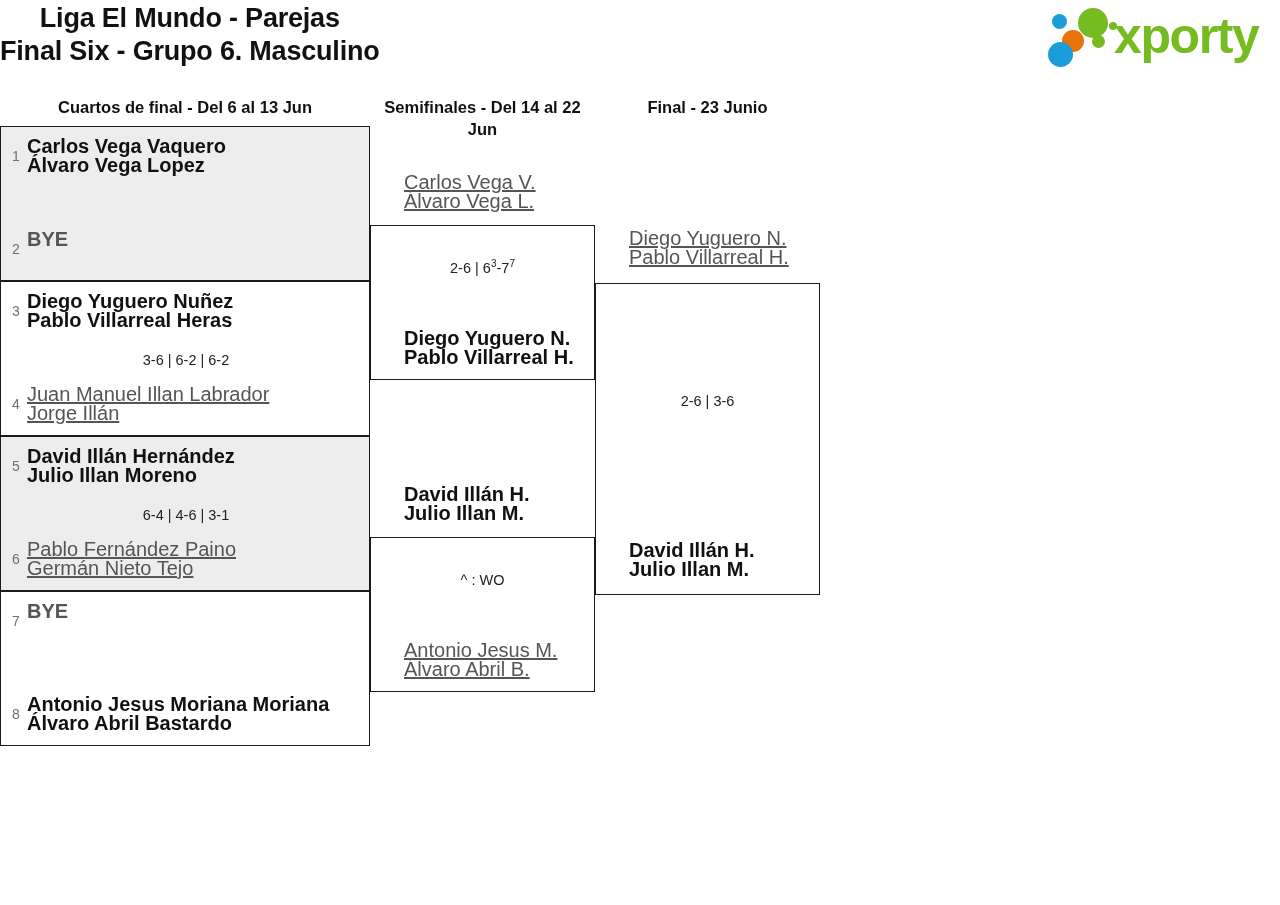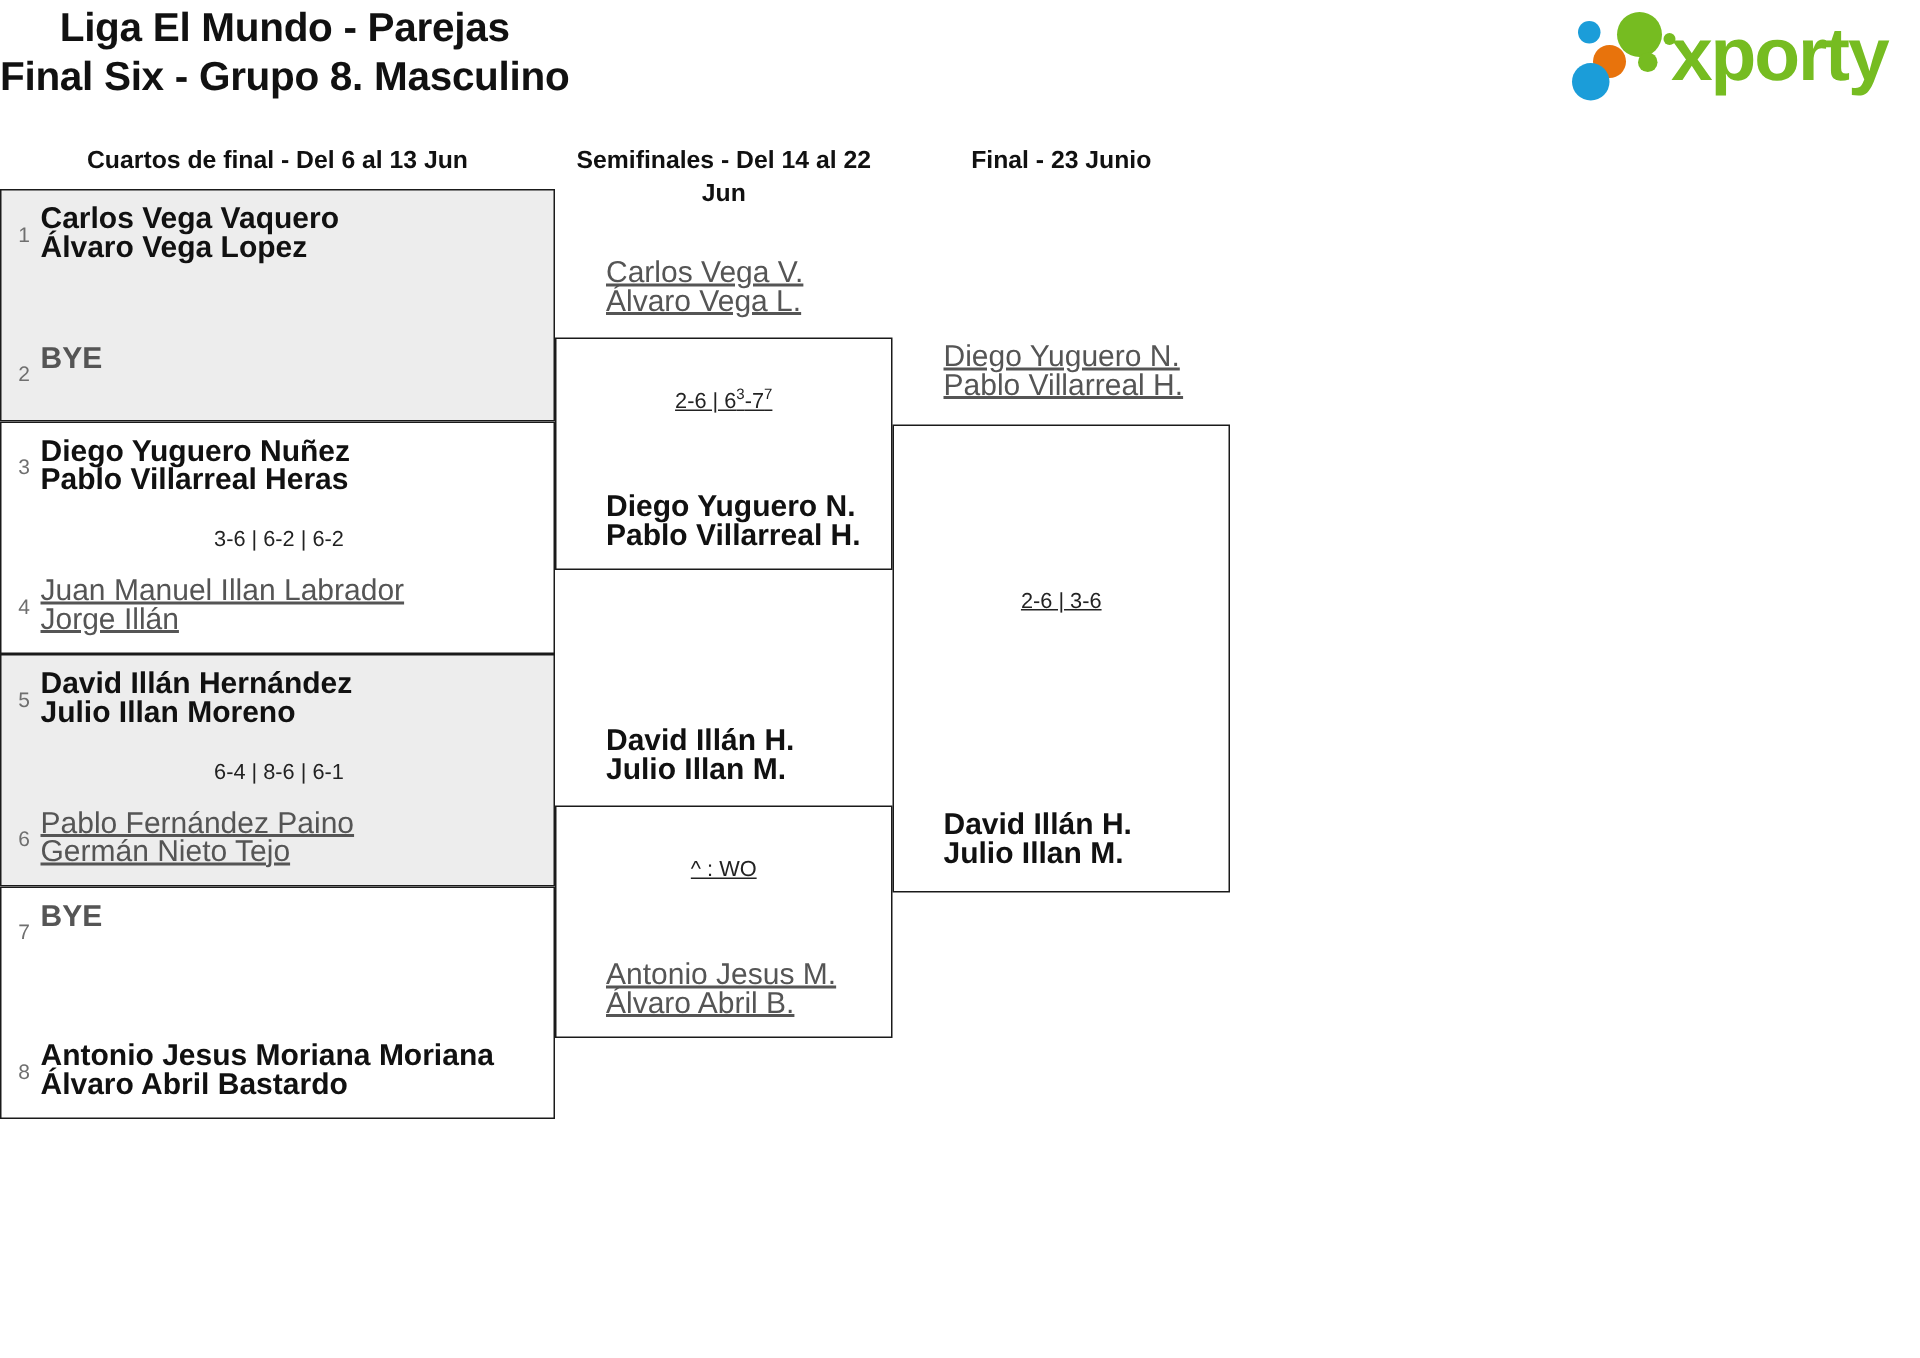--- a/index.html
+++ b/index.html
@@ -102,31 +102,30 @@
     border-top: 1px solid #1a1a1a;
     border-left: 1px solid #1a1a1a;
     border-right: 1px solid #1a1a1a;
     border-bottom: 1px solid #1a1a1a;
     background: transparent;
   }
   .conn-score {
     position: absolute; text-align: center;
     font-size: 14.5px; line-height: 18px; color: #222222;
     white-space: nowrap;
-    text-decoration: underline;
   }
   .conn-score sup { font-size: 10px; vertical-align: super; line-height: 0; }
 </style>
 </head>
 <body>
 
 <div id="header">
   <div id="title-block">
     <span id="title-line1">Liga El Mundo - Parejas</span>
-    <span id="title-line2">Final Six - Grupo 8. Masculino</span>
+    <span id="title-line2">Final Six - Grupo 6. Masculino</span>
   </div>
 
   <div id="logo">
     <div id="logo-dots">
         <span class="dot" style="left: 4px; top: 6px; width: 15px; height: 15px; background: rgb(27, 157, 217);"></span>
         <span class="dot" style="left: 30px; top: 0px; width: 30px; height: 30px; background: rgb(118, 188, 33);"></span>
         <span class="dot" style="left: 14px; top: 22px; width: 22px; height: 22px; background: rgb(232, 115, 12);"></span>
         <span class="dot" style="left: 44px; top: 27px; width: 13px; height: 13px; background: rgb(118, 188, 33);"></span>
         <span class="dot" style="left: 0px; top: 34px; width: 25px; height: 25px; background: rgb(27, 157, 217);"></span>
         <span class="dot" style="left: 61px; top: 14px; width: 8px; height: 8px; background: rgb(118, 188, 33);"></span>
@@ -192,21 +191,21 @@
       </div>
       <div class="r1-slot bottom">
         <div class="seed">6</div>
         <div class="team loser">
           <div class="names">
             <span class="nm">Pablo Fernández Paino</span>
             <span class="nm">Germán Nieto Tejo</span>
           </div>
         </div>
       </div>
-      <div class="r1-score">6-4 | 8-6 | 6-1</div>
+      <div class="r1-score">6-4 | 4-6 | 3-1</div>
     </div>
     <div class="r1-match plain" style="top: 591px;">
       <div class="r1-slot top">
         <div class="seed single">7</div>
         <div class="team bye">
           <div class="names">
             <span class="nm">BYE</span>
           </div>
         </div>
       </div>

